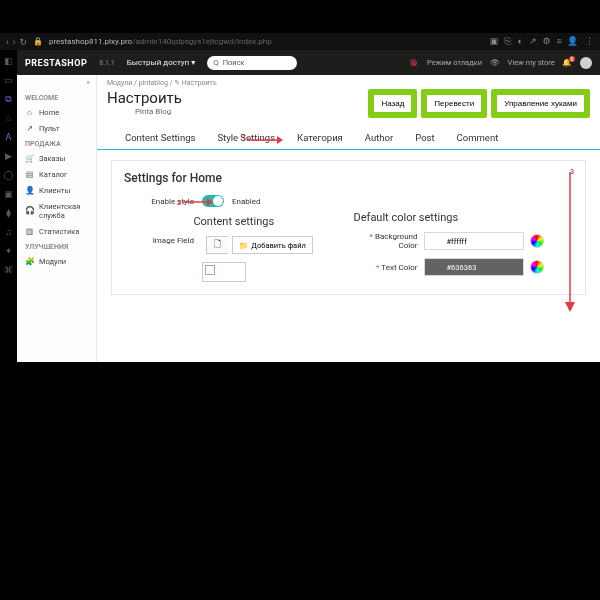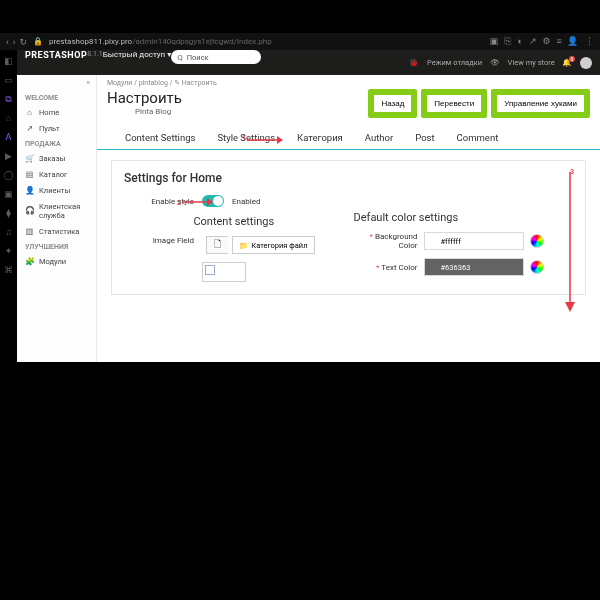--- a/index.html
+++ b/index.html
@@ -10,21 +10,21 @@
   .browser-bar .nav-arrows span { font-size: 9px; color: #888; }
   .browser-bar .lock { font-size: 8px; }
   .browser-bar .url { flex: 1; white-space: nowrap; overflow: hidden; }
   .browser-bar .url .dim { color: #666; }
   .browser-bar .right-icons { display: flex; gap: 6px; font-size: 9px; color: #888; }
   
   .app-rail { position: absolute; top: 50px; left: 0; width: 17px; height: 312px; background: #000; display: flex; flex-direction: column; align-items: center; gap: 9px; padding-top: 6px; z-index: 40; }
   .app-rail .rail-icon { width: 10px; height: 10px; font-size: 9px; color: #5b5b5b; display: flex; align-items: center; justify-content: center; }
   .app-rail .rail-icon.accent { color: #8a5cf6; }
   
-  .topbar { position: absolute; top: 50px; left: 17px; width: 583px; height: 25px; background: #1d1d1b; display: flex; color: #fff; font-size: 8px; padding: 0 8px; gap: 0; z-index: 30; }
+  .topbar { position: absolute; top: 50px; left: 17px; width: 583px; height: 25px; background: #1d1d1b; display: flex; align-items: center; color: #fff; font-size: 8px; padding: 0 8px; gap: 12px; z-index: 30; }
   .topbar .logo { font-weight: 700; letter-spacing: 0.5px; font-size: 9px; }
   .topbar .ver { color: #888; font-size: 7px; }
   .topbar .quick { color: #eee; }
   .topbar .search { background: #fff; border-radius: 10px; height: 14px; width: 90px; display: flex; align-items: center; padding: 0 6px; color: #555; font-size: 7.5px; gap: 4px; }
   .topbar .search .mag { font-size: 8px; color: #666; }
   .topbar .spacer { flex: 1; }
   .topbar .tb-right { display: flex; align-items: center; gap: 8px; color: #aaa; font-size: 7.5px; }
   .topbar .tb-right .bell { position: relative; }
   .topbar .tb-right .bell .dot { position: absolute; top: -2px; right: -3px; width: 6px; height: 6px; background: #e74c3c; border-radius: 50%; font-size: 5px; color: #fff; display:flex; align-items:center; justify-content:center; }
   .topbar .avatar { width: 12px; height: 12px; background: #d0d0d0; border-radius: 50%; }
@@ -57,21 +57,21 @@
   .sub-h { font-size: 11px; color: #333; text-align: center; margin: 2px 0 8px; font-weight: 400; }
   .file-row { display: flex; align-items: flex-start; gap: 4px; }
   .file-row .lbl { font-size: 8px; color: #333; width: 70px; text-align: right; margin-right: 8px; }
   .file-row .folder { width: 22px; height: 18px; border: 1px solid #ccc; display: flex; align-items: center; justify-content: center; font-size: 9px; background: #fafafa; border-right: none; }
   .file-row .add { height: 18px; border: 1px solid #ccc; font-size: 7.5px; display: flex; align-items: center; padding: 0 6px; gap: 3px; background: #fff; }
   .img-placeholder { margin: 8px 0 0 78px; width: 44px; height: 20px; border: 1px solid #ccc; position: relative; }
   .img-placeholder::before { content: ""; position: absolute; left: 2px; top: 2px; width: 8px; height: 8px; border: 1px solid #9ac; }
   .color-row { display: flex; align-items: center; gap: 6px; margin-bottom: 8px; }
   .color-row .clbl { font-size: 8px; color: #333; width: 64px; text-align: right; }
   .color-row .clbl .req { color: #d9534f; }
-  .color-row .swatch-input { height: 18px; border: 1px solid #d9d9d9; font-size: 7.5px; display: flex; align-items:center; padding: 0 16px; width: 100px; }
+  .color-row .swatch-input { height: 18px; border: 1px solid #d9d9d9; font-size: 7.5px; display: flex; align-items:center; padding: 0 22px; width: 100px; }
   .color-row .swatch-input.dark { background: #636363; color: #fff; }
   .color-row .wheel { width: 14px; height: 14px; border-radius: 50%; background: conic-gradient(red, yellow, lime, cyan, blue, magenta, red); border: 1px solid #ccc; }
   
   .anno { position: absolute; color: #e63946; font-size: 7px; font-weight: 600; z-index: 60; }
   .arrow-1 { position: absolute; top: 130px; left: 247px; width: 36px; height: 10px; z-index: 60; }
   .arrow-1 svg, .arrow-2 svg, .arrow-3 svg { width: 100%; height: 100%; }
   .arrow-2 { position: absolute; top: 192px; left: 183px; width: 30px; height: 10px; z-index: 60; }
   .arrow-3 { position: absolute; top: 172px; left: 562px; width: 16px; height: 140px; z-index: 60; }
 </style>
 </head>
@@ -202,21 +202,21 @@
           <div class="toggle-lbl">Enabled</div>
         </div>
         <div class="sub-h">Content settings</div>
         <div class="file-row">
           <div class="lbl">Image Field</div>
           <div class="folder">
               <span>🗋</span>
             </div>
           <div class="add">
               <span>📁</span>
-              <span>Категория файл</span>
+              <span>Добавить файл</span>
             </div>
         </div>
         <div class="img-placeholder"></div>
       </div>
       <div class="col">
         <div class="sub-h" style="text-align:left; margin-top:16px;">Default color settings</div>
         <div class="color-row">
           <div class="clbl"><span class="req">*</span> <span>Background Color</span></div>
           <div class="swatch-input">#ffffff</div>
           <div class="wheel"></div>

